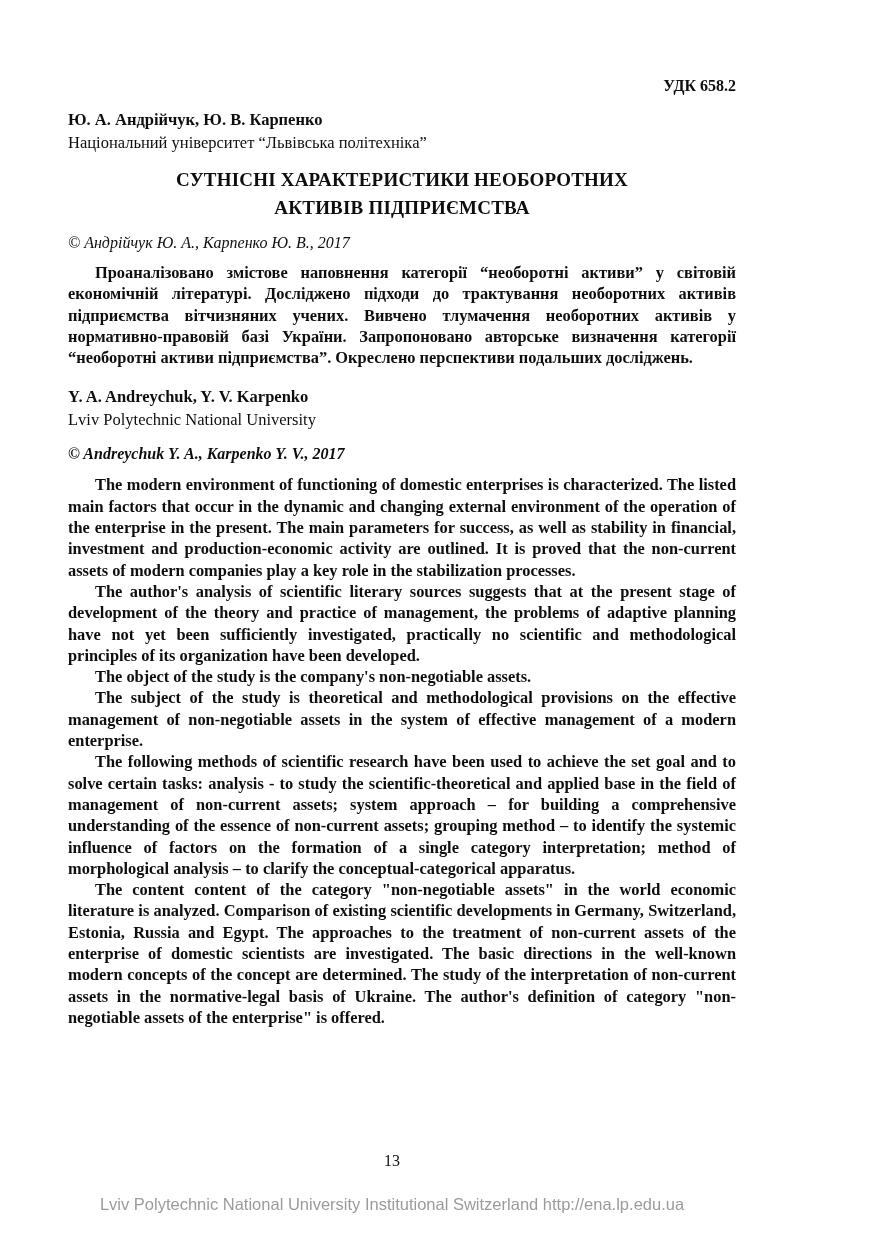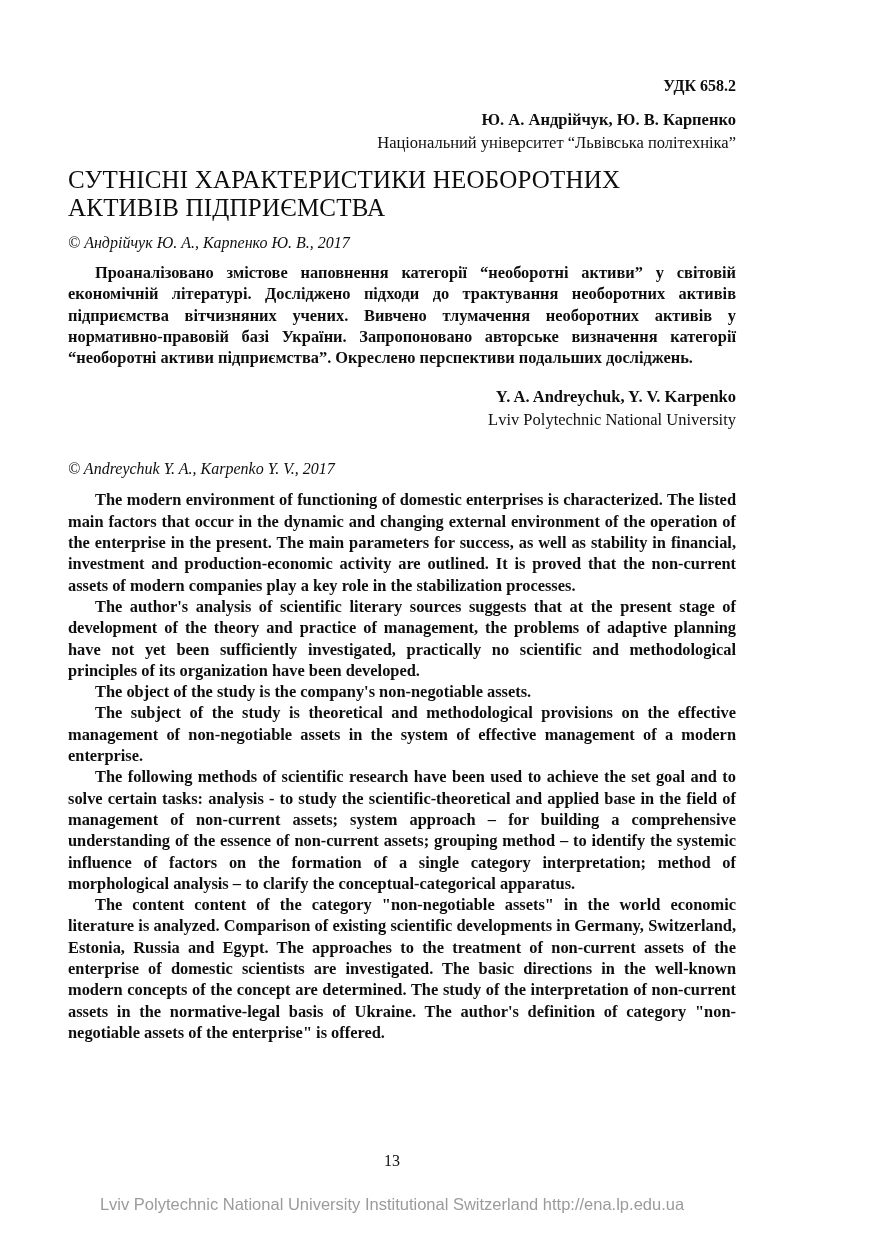--- a/index.html
+++ b/index.html
@@ -13,45 +13,45 @@
     font-family: "Liberation Serif", "DejaVu Serif", serif;
     color: #0e0e0e;
     overflow: hidden;
   }
   .udk {
     text-align: right;
     font-weight: bold;
     font-size: 16px;
     line-height: 20px;
   }
-  .authors-block { text-align: right; margin-top: 13px; }
+  .authors-block { text-align: left; margin-top: 13px; }
   .authors-block .authors-line {
     font-weight: bold;
     font-size: 16.5px;
     line-height: 22.5px;
   }
   .authors-block .university-line {
     font-size: 16.5px;
     line-height: 22.5px;
   }
   .main-title {
     margin-top: 12px;
-    text-align: left;
-    font-weight: normal;
-    font-size: 25px;
+    text-align: center;
+    font-weight: bold;
+    font-size: 19px;
     line-height: 27.5px;
     letter-spacing: 0.2px;
   }
   .copyright {
     margin-top: 12px;
     font-style: italic;
     font-size: 16px;
     line-height: 20px;
   }
-  .copyright.en { font-weight: normal; margin-top: 28px; }
+  .copyright.en { font-weight: bold; margin-top: 13px; }
   .text-block { margin-top: 9px; }
   p.just {
     margin: 0;
     text-align: justify;
     text-indent: 27px;
     font-size: 16.4px;
     line-height: 21.3px;
   }
   p.abstract { font-weight: bold; }
   .kw-label { font-weight: bold; }

